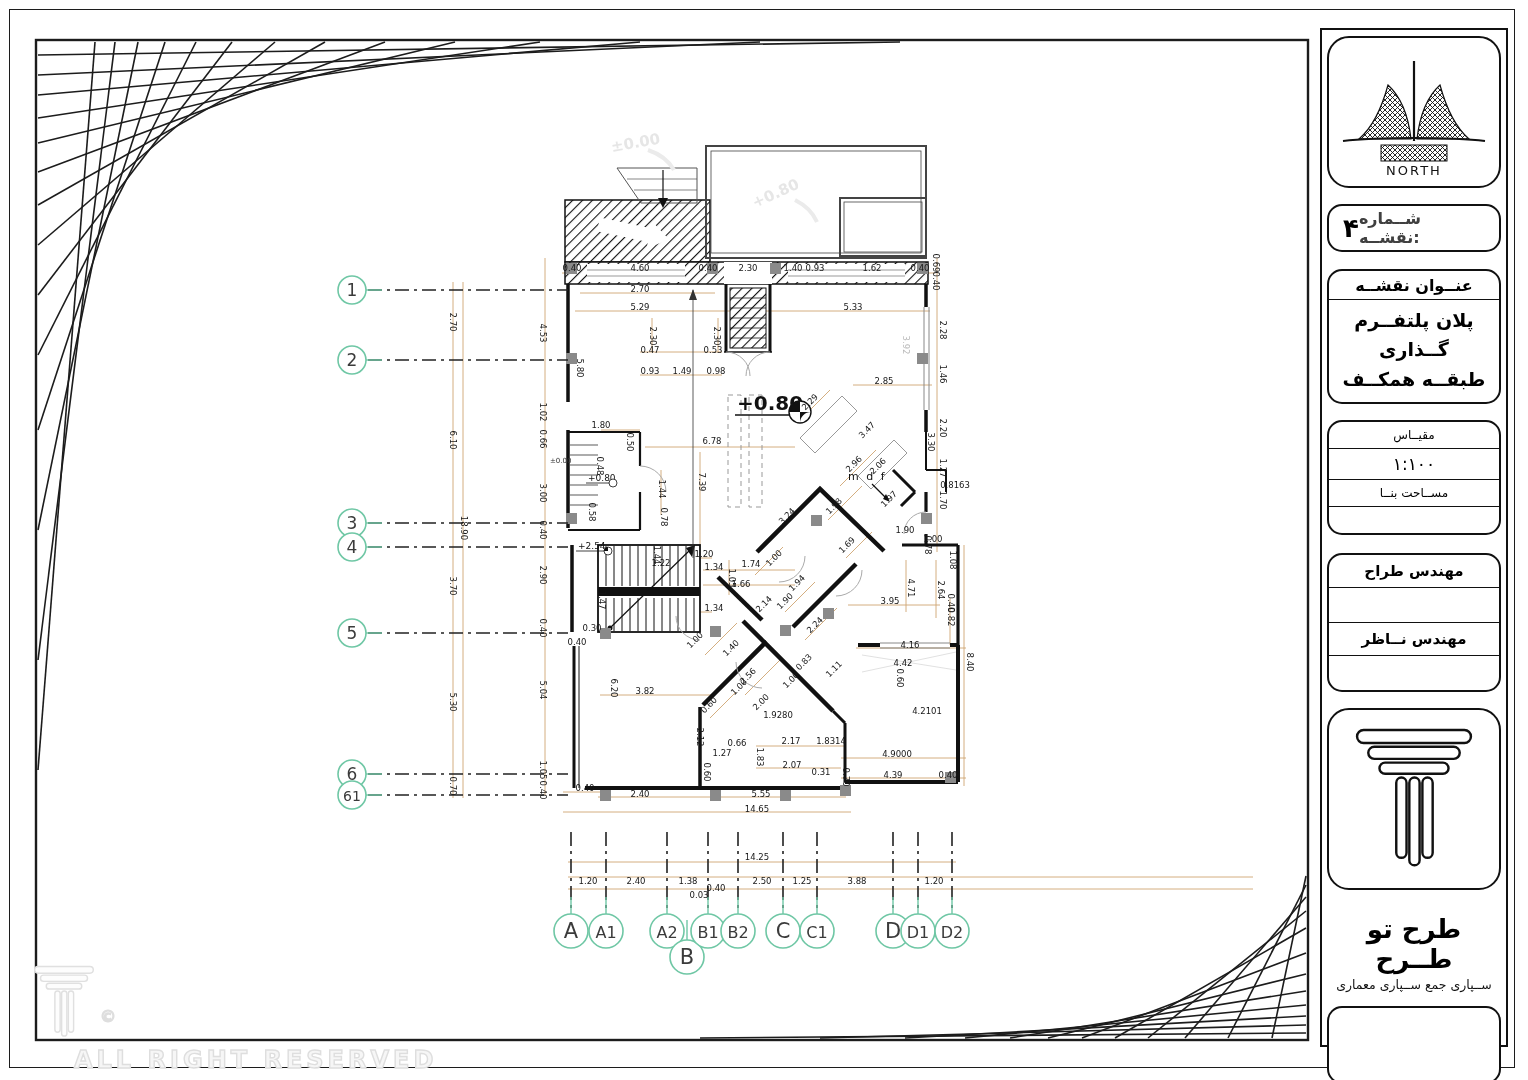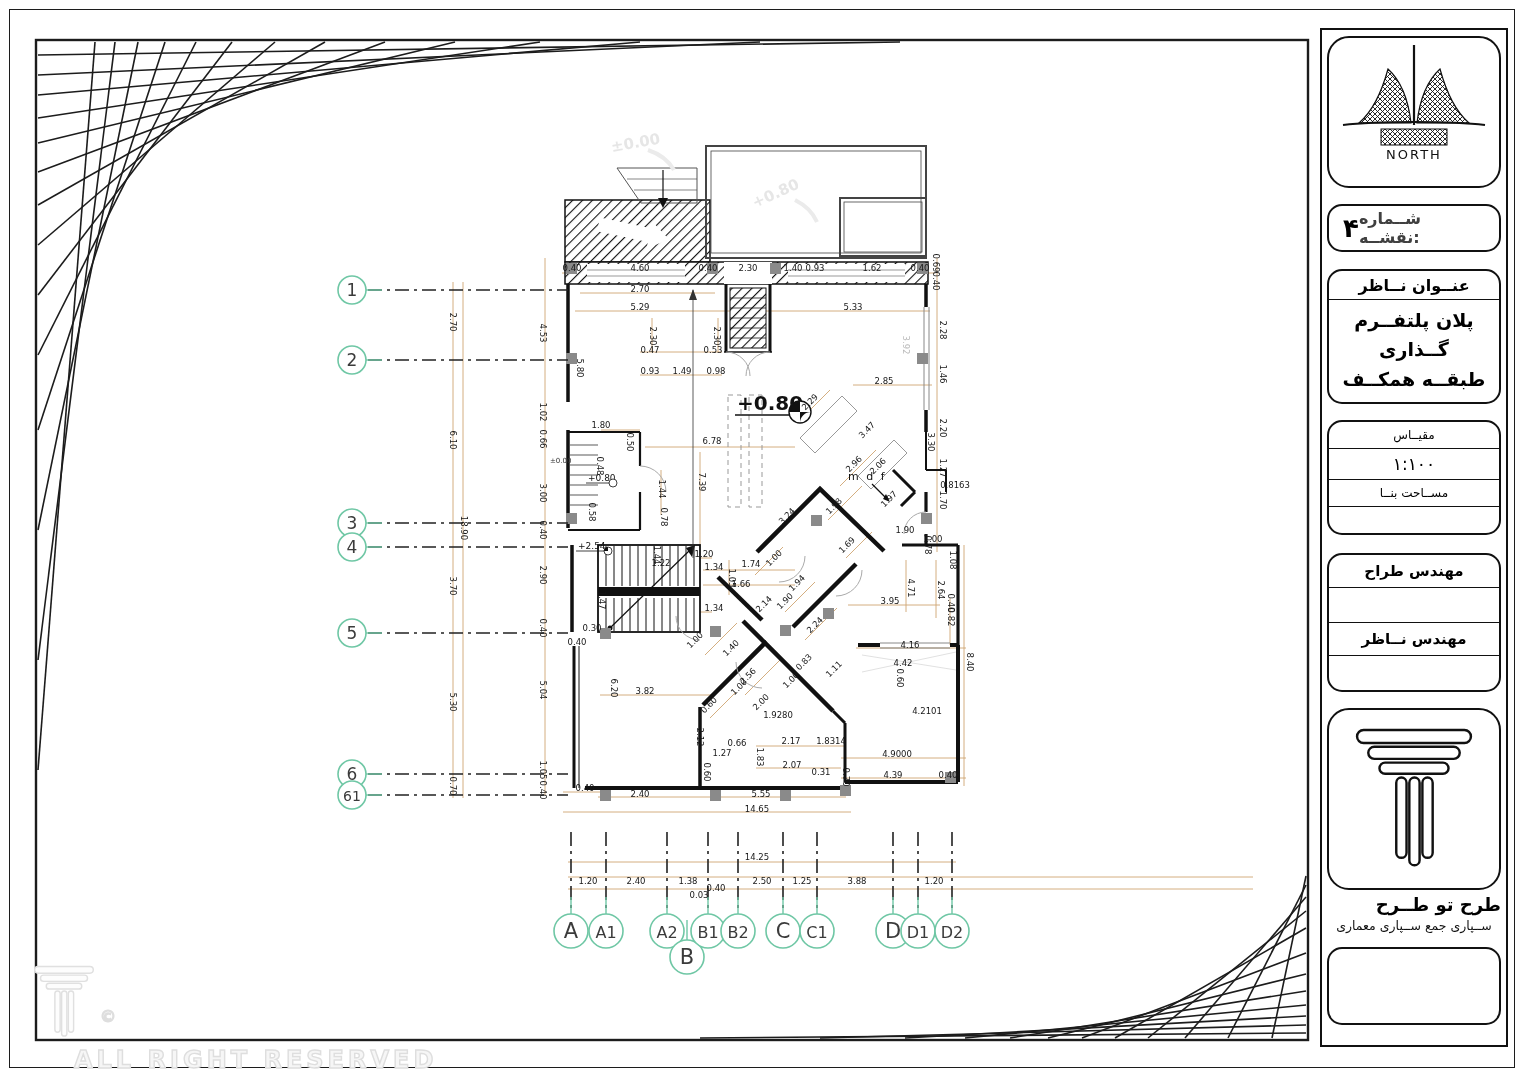--- a/index.html
+++ b/index.html
@@ -15,21 +15,21 @@
   .lvl-sm{font:9px "DejaVu Sans",sans-serif;fill:#111;}
   .lvl-xs{font:7px "DejaVu Sans",sans-serif;fill:#333;}
   .faint{font:bold 15px "DejaVu Sans",sans-serif;fill:#e6e6e6;}
   .mdf{font:11px "DejaVu Sans",sans-serif;fill:#111;letter-spacing:2px;}
 
   
   .titleblock{position:absolute;left:1320px;top:28px;width:188px;height:1019px;
               border:2px solid #111;box-sizing:border-box;padding:6px 5px;background:#fff;}
   .tb-box{border:2px solid #111;box-sizing:border-box;background:#fff;}
   .north-box{height:152px;border-radius:22px;display:flex;flex-direction:column;
-             align-items:center;justify-content:flex-end;padding-bottom:24px;}
+             align-items:center;justify-content:flex-end;padding-bottom:8px;}
   .north-label{font-size:13px;letter-spacing:2px;color:#111;margin-top:-4px;}
   .sheetno{margin-top:16px;height:48px;border-radius:15px;display:flex;align-items:center;
            justify-content:space-between;padding:0 14px;}
   .sheetno-num{font-size:26px;font-weight:bold;color:#000;}
   .sheetno-label{font-size:16px;font-weight:bold;color:#404040;}
   .titlebox{margin-top:17px;border-radius:15px;overflow:hidden;}
   .tb-hd{font-size:16px;font-weight:bold;text-align:center;padding:5px 0 4px;
          border-bottom:1.6px solid #111;}
   .tb-big{font-size:19px;font-weight:bold;text-align:center;line-height:1.55;padding:6px 2px 8px;}
   .scalebox{margin-top:16px;border-radius:15px;overflow:hidden;}
@@ -37,21 +37,21 @@
   .sc-row:last-child{border-bottom:none;}
   .sc-lab{font-size:12px;font-weight:normal;padding:6px 0;}
   .sc-val{font-size:17px;padding:5px 0;}
   .sc-empty{height:26px;}
   .engbox{margin-top:18px;border-radius:15px;overflow:hidden;}
   .eng-lab{font-size:15px;font-weight:bold;text-align:center;padding:7px 16px;border-bottom:1.6px solid #111;}
   .eng-sp{height:34px;border-bottom:1.6px solid #111;}
   .eng-sp:last-child{border-bottom:none;}
   .logobox{margin-top:16px;height:182px;border-radius:22px;display:flex;
            align-items:center;justify-content:center;}
-  .brandname{font-size:18px;font-weight:bold;margin-top:4px;color:#000;}
+  .brandname{font-size:26px;font-weight:bold;text-align:center;margin-top:24px;color:#000;}
   .brandsub{font-size:12.5px;text-align:center;margin-top:3px;color:#111;}
   .emptybox{margin-top:14px;height:78px;border-radius:15px;}
 
   
   .watermark{position:absolute;left:28px;top:952px;width:430px;color:#f6f6f6;
              -webkit-text-stroke:1.4px #dedede;pointer-events:none;}
   .wm-row{display:flex;align-items:flex-end;}
   .wm-text{font-size:47px;font-weight:bold;letter-spacing:5px;line-height:1;}
   .wm-copy{font-size:16px;margin-bottom:26px;}
   .wm-rights{font-size:24px;font-weight:bold;letter-spacing:4px;margin:-6px 0 0 46px;}
@@ -514,21 +514,21 @@
       </svg>
       <div class="north-label">NORTH</div>
     </div>
 
     <div class="tb-box sheetno" dir="ltr">
       <span class="sheetno-num">۴</span>
       <span class="sheetno-label">شــماره نقشــه:</span>
     </div>
 
     <div class="tb-box titlebox" dir="rtl">
-      <div class="tb-hd">عنــوان نــاظر</div>
+      <div class="tb-hd">عنــوان نقشــه</div>
       <div class="tb-big">
         <div>پلان پلتفــرم گــذاری</div>
         <div>طبقــه همکــف</div>
       </div>
     </div>
 
     <div class="tb-box scalebox" dir="rtl">
       <div class="sc-row sc-lab">مقیــاس</div>
       <div class="sc-row sc-val">۱:۱۰۰</div>
       <div class="sc-row sc-lab">مســاحت بنــا</div>

